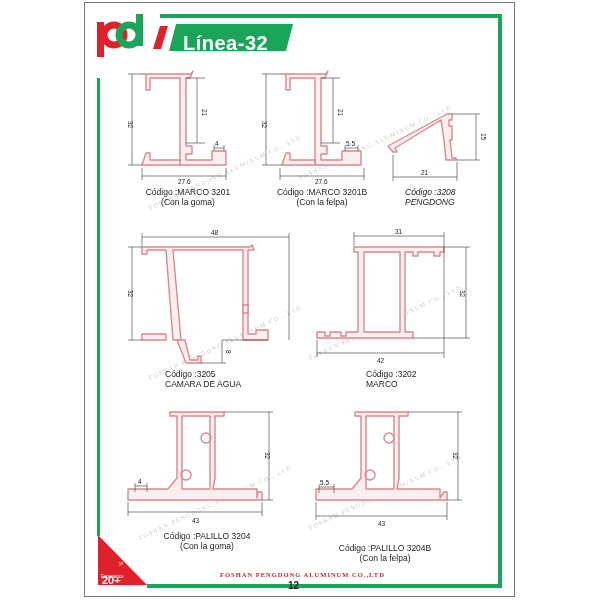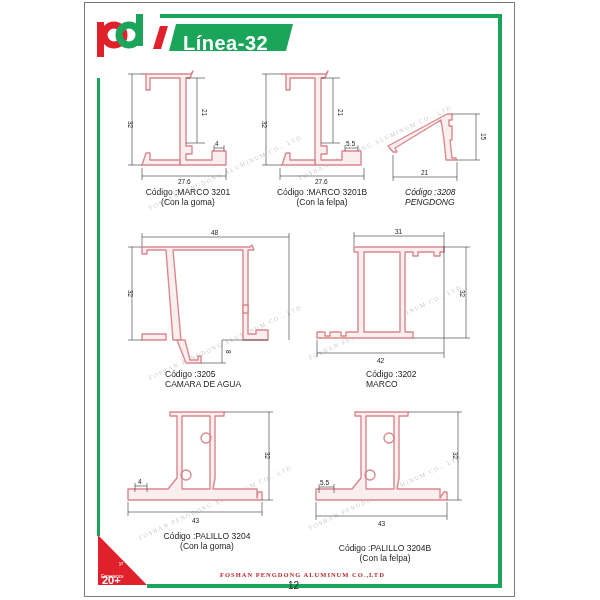--- a/index.html
+++ b/index.html
@@ -5,21 +5,21 @@
   html, body { margin:0; padding:0; background:#ffffff; }
   body { width:600px; height:600px; position:relative; overflow:hidden; font-family:"Liberation Sans", sans-serif; }
   .page { position:absolute; left:84px; top:2px; width:431px; height:595px; border:1px solid #7a7a7a; box-sizing:border-box; background:#fff; }
   svg.canvas { position:absolute; left:0; top:0; width:600px; height:600px; }
   .title-text { position:absolute; left:183px; top:24px; font-family:"Liberation Sans", sans-serif; font-weight:bold; font-size:20px; color:#ffffff; letter-spacing:0.5px;margin-top:8px; }
   .caption { position:absolute; font-family:"Liberation Sans", sans-serif; font-size:8.5px; color:#222; line-height:10px; white-space:nowrap; }
   .caption.center { text-align:center; transform:translateX(-50%); }
   .dim { font-family:"Liberation Sans", sans-serif; font-size:6.5px; fill:#222; }
   .wm { font-family:"Liberation Serif", serif; font-size:6px; fill:#c8c8c8; letter-spacing:1.5px; }
   .footer-company { position:absolute; left:220px; top:571px; font-family:"Liberation Serif", serif; font-weight:bold; font-size:6.5px; color:#c0282d; letter-spacing:1px; white-space:nowrap; }
-  .page-num { position:absolute; left:288px; top:580px; font-family:"Liberation Sans", sans-serif; font-weight:normal; font-size:10px; color:#222; }
+  .page-num { position:absolute; left:288px; top:580px; font-family:"Liberation Sans", sans-serif; font-weight:bold; font-size:10px; color:#222; }
   .badge-num { position:absolute; left:102px; top:561px; font-family:"Liberation Sans", sans-serif; font-weight:bold; font-size:11px; color:#fff;margin-top:13px; }
   .badge-yr { position:absolute; left:119px; top:560px; font-family:"Liberation Sans", sans-serif; font-size:5px; color:#fff; }
   .badge-exp { position:absolute; left:101px; top:574px; font-family:"Liberation Sans", sans-serif; font-size:4.5px; color:#fff; }
 </style>
 </head>
 <body>
 
 <div class="page"></div>
 
 <svg class="canvas" viewBox="0 0 600 600">

